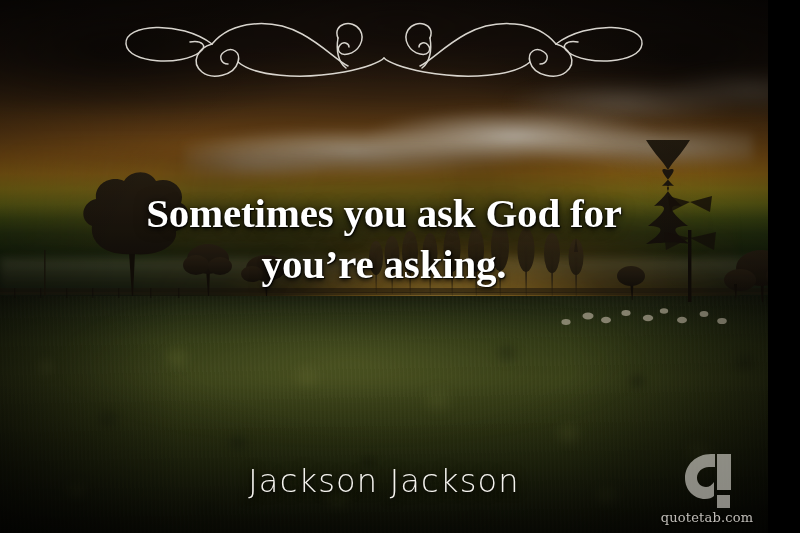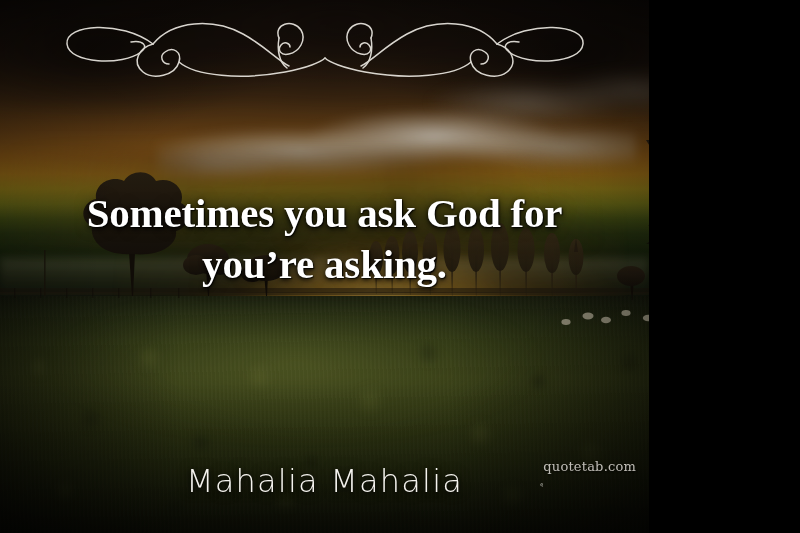--- a/index.html
+++ b/index.html
@@ -7,21 +7,21 @@
   html, body {
     width: 800px;
     height: 533px;
     overflow: hidden;
     background: #000;
     font-family: "Liberation Sans", sans-serif;
   }
 
   #quote-card {
     position: relative;
-    width: 649px;
+    width: 768px;
     height: 533px;
     overflow: hidden;
     background: #1a130c;
   }
 
   
   .photo { position:absolute; inset:0; overflow:hidden; }
 
   
   .sky-base {
@@ -218,23 +218,23 @@
     font-family: "DejaVu Sans", "Liberation Sans", sans-serif;
     font-size: 32px;
     font-weight: 300;
     color: #f4f2ee;
     letter-spacing: 1.2px;
     text-shadow: 0 2px 5px rgba(0,0,0,0.75), 0 0 12px rgba(0,0,0,0.5);
   }
 
   
   .logo {
-    position:absolute; right:13px; bottom:20px;
+    position:absolute; right:13px; bottom:8px;
     width:96px;
-    display:flex; flex-direction:row; align-items:flex-start;
+    display:flex; flex-direction:column; align-items:center;
   }
   .logo-mark { display:block; opacity:0.62; }
   .logo-text {
     margin-top:2px;
     font-family:"DejaVu Serif","Liberation Serif",serif;
     font-size:13px;
     letter-spacing:0.2px;
     color: rgba(236,233,226,0.80);
     text-shadow: 0 1px 2px rgba(0,0,0,0.75);
   }
@@ -421,21 +421,21 @@
           <path d="M452 30 C 484 6, 540 10, 538 30 C 536 50, 482 52, 464 38 C 456 32, 462 26, 474 28"></path>
         </g>
       </svg>
     </div>
 
     <blockquote class="quote-block">
       <div class="quote-line">Sometimes you ask God for</div>
       <div class="quote-line">you’re asking.</div>
     </blockquote>
 
-    <div class="author">Mahalia Mahalia</div>
+    <div class="author">Jackson Jackson</div>
 
     <div class="logo">
       <svg class="logo-mark" width="52" height="56" viewBox="0 0 52 56">
         <path d="M30 2 C 15 2, 4 13, 4 26 C 4 38, 13 47, 24 47 C 28 47, 31 46, 33 44 L 33 30
                  C 31 33, 28 35, 25 35 C 20 35, 16 31, 16 26 C 16 20, 21 15, 28 15 L 34 15 L 34 2 Z" fill="#ece9e2" opacity="0.92"></path>
         <rect x="36" y="2" width="14" height="36" fill="#ece9e2" opacity="0.92"></rect>
         <rect x="36" y="43" width="13" height="13" fill="#ece9e2" opacity="0.92"></rect>
       </svg>
       <div class="logo-text">quotetab.com</div>
     </div>

